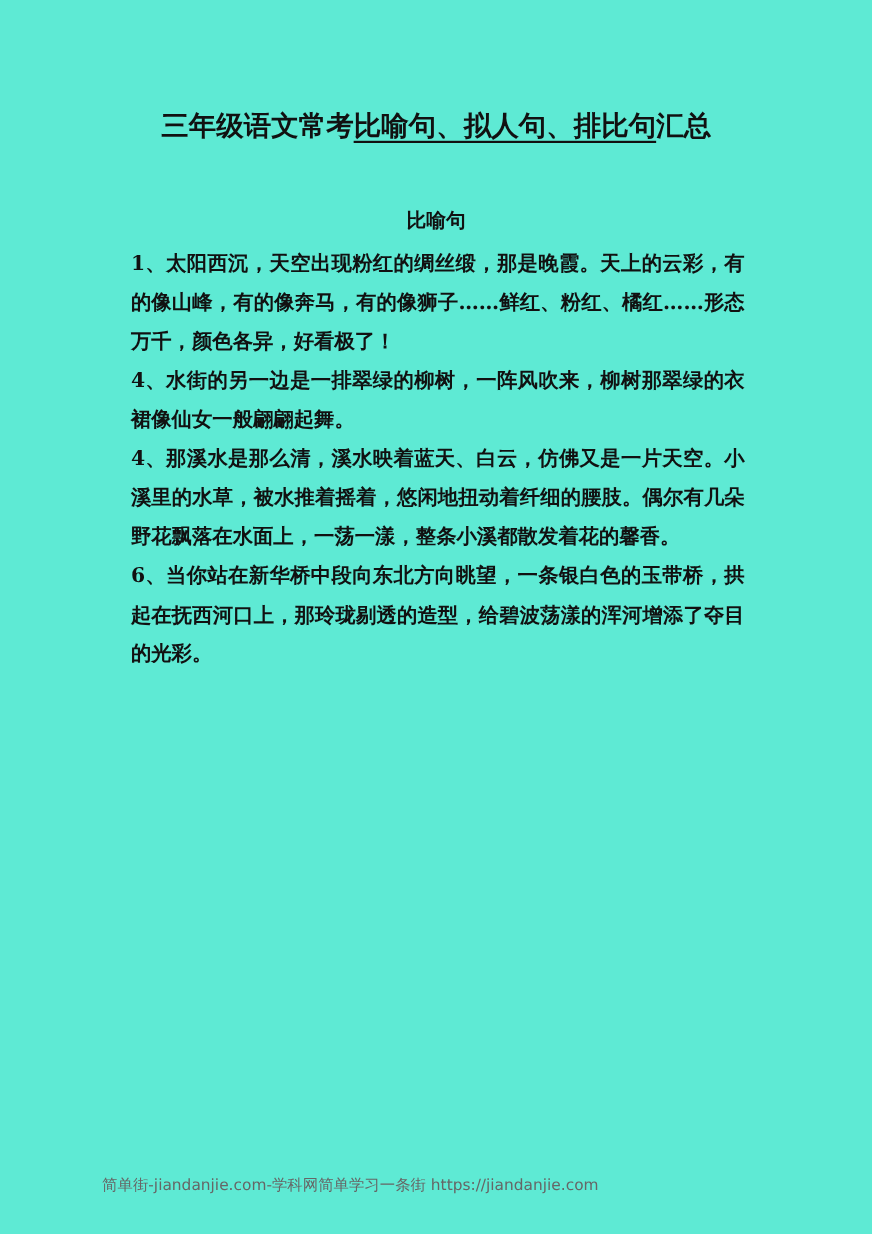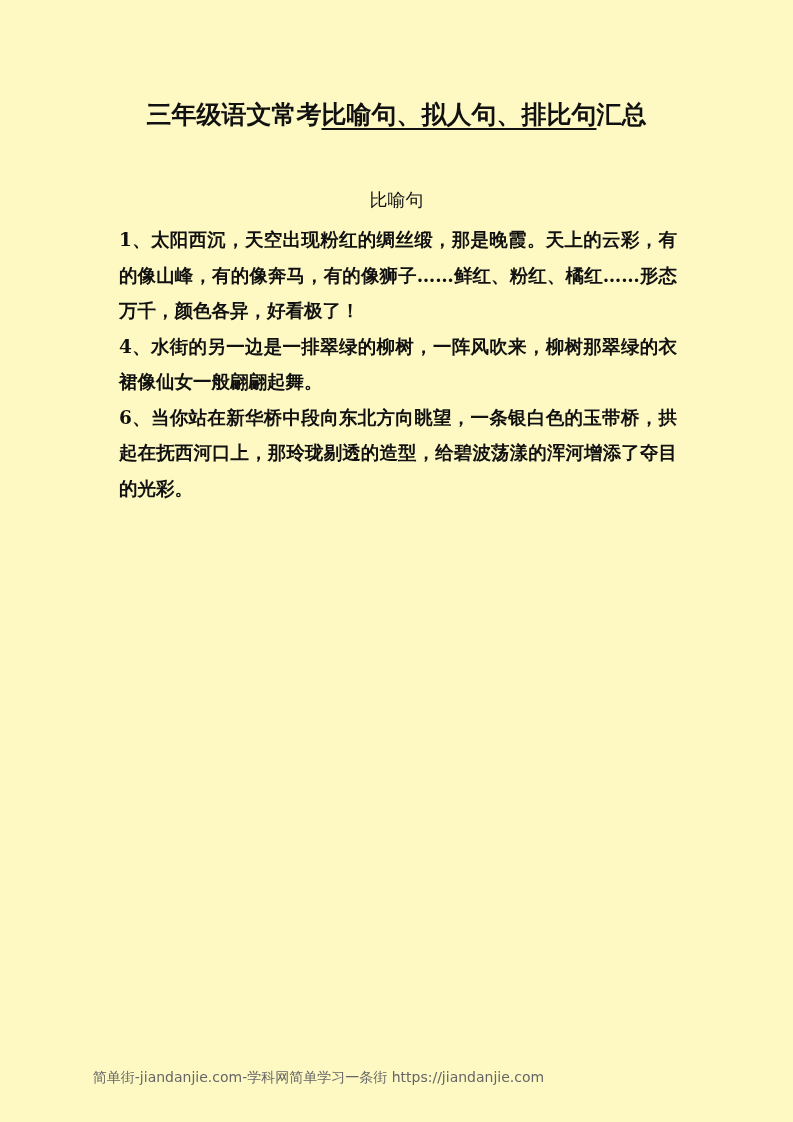--- a/index.html
+++ b/index.html
@@ -1,28 +1,28 @@
 <!DOCTYPE html>
 <html><head>
   <meta charset="utf-8">
   <style>
     html, body { margin: 0; padding: 0; background: #ffffff; }
     body { width: 793px; height: 1122px; position: relative; overflow: hidden; }
-    .page { position: absolute; left: 0; top: 0; width: 793px; height: 1122px; background: #fef9c3; }
+    .page { position: absolute; left: 0; top: 0; width: 793px; height: 1122px; background: #5eead4; }
     .title {
       position: absolute; left: 0; top: 98px; width: 793px; text-align: center;
       font-family: "DejaVu Serif", "Liberation Serif", serif;
       font-size: 25px; font-weight: bold; color: #111; letter-spacing: 0px;
       white-space: nowrap;
     }
     .title .ul { text-decoration: underline; text-decoration-thickness: 2px; text-underline-offset: 5px; }
     .section-heading {
       position: absolute; left: 0; top: 188px; width: 793px; text-align: center;
       font-family: "DejaVu Serif", "Liberation Serif", serif;
-      font-size: 18px; font-weight: normal; color: #111;
+      font-size: 18px; font-weight: bold; color: #111;
     }
     .body-text {
       position: absolute; left: 119px; top: 222px; width: 558px;
       font-family: "DejaVu Serif", "Liberation Serif", serif;
       font-size: 18.5px; font-weight: bold; color: #111;
       line-height: 35.5px; text-align: justify;
     }
     .para { margin: 0; }
     .footer {
       position: absolute; left: 0; top: 1069px; width: 637px; text-align: center;
@@ -36,17 +36,18 @@
 <div class="page">
   <div class="title">
     <span>三年级语文常考</span><span class="ul">比喻句、拟人句、排比句</span><span>汇总</span>
   </div>
 
   <div class="section-heading">比喻句</div>
 
   <div class="body-text">
     <p class="para">1、太阳西沉，天空出现粉红的绸丝缎，那是晚霞。天上的云彩，有的像山峰，有的像奔马，有的像狮子……鲜红、粉红、橘红……形态万千，颜色各异，好看极了！</p>
     <p class="para">4、水街的另一边是一排翠绿的柳树，一阵风吹来，柳树那翠绿的衣裙像仙女一般翩翩起舞。</p>
+    <p class="para">4、那溪水是那么清，溪水映着蓝天、白云，仿佛又是一片天空。小溪里的水草，被水推着摇着，悠闲地扭动着纤细的腰肢。偶尔有几朵野花飘落在水面上，一荡一漾，整条小溪都散发着花的馨香。</p>
     <p class="para">6、当你站在新华桥中段向东北方向眺望，一条银白色的玉带桥，拱起在抚西河口上，那玲珑剔透的造型，给碧波荡漾的浑河增添了夺目的光彩。</p>
   </div>
 
   <div class="footer">简单街-jiandanjie.com-学科网简单学习一条街 https://jiandanjie.com</div>
 </div>
 
 </body></html>

